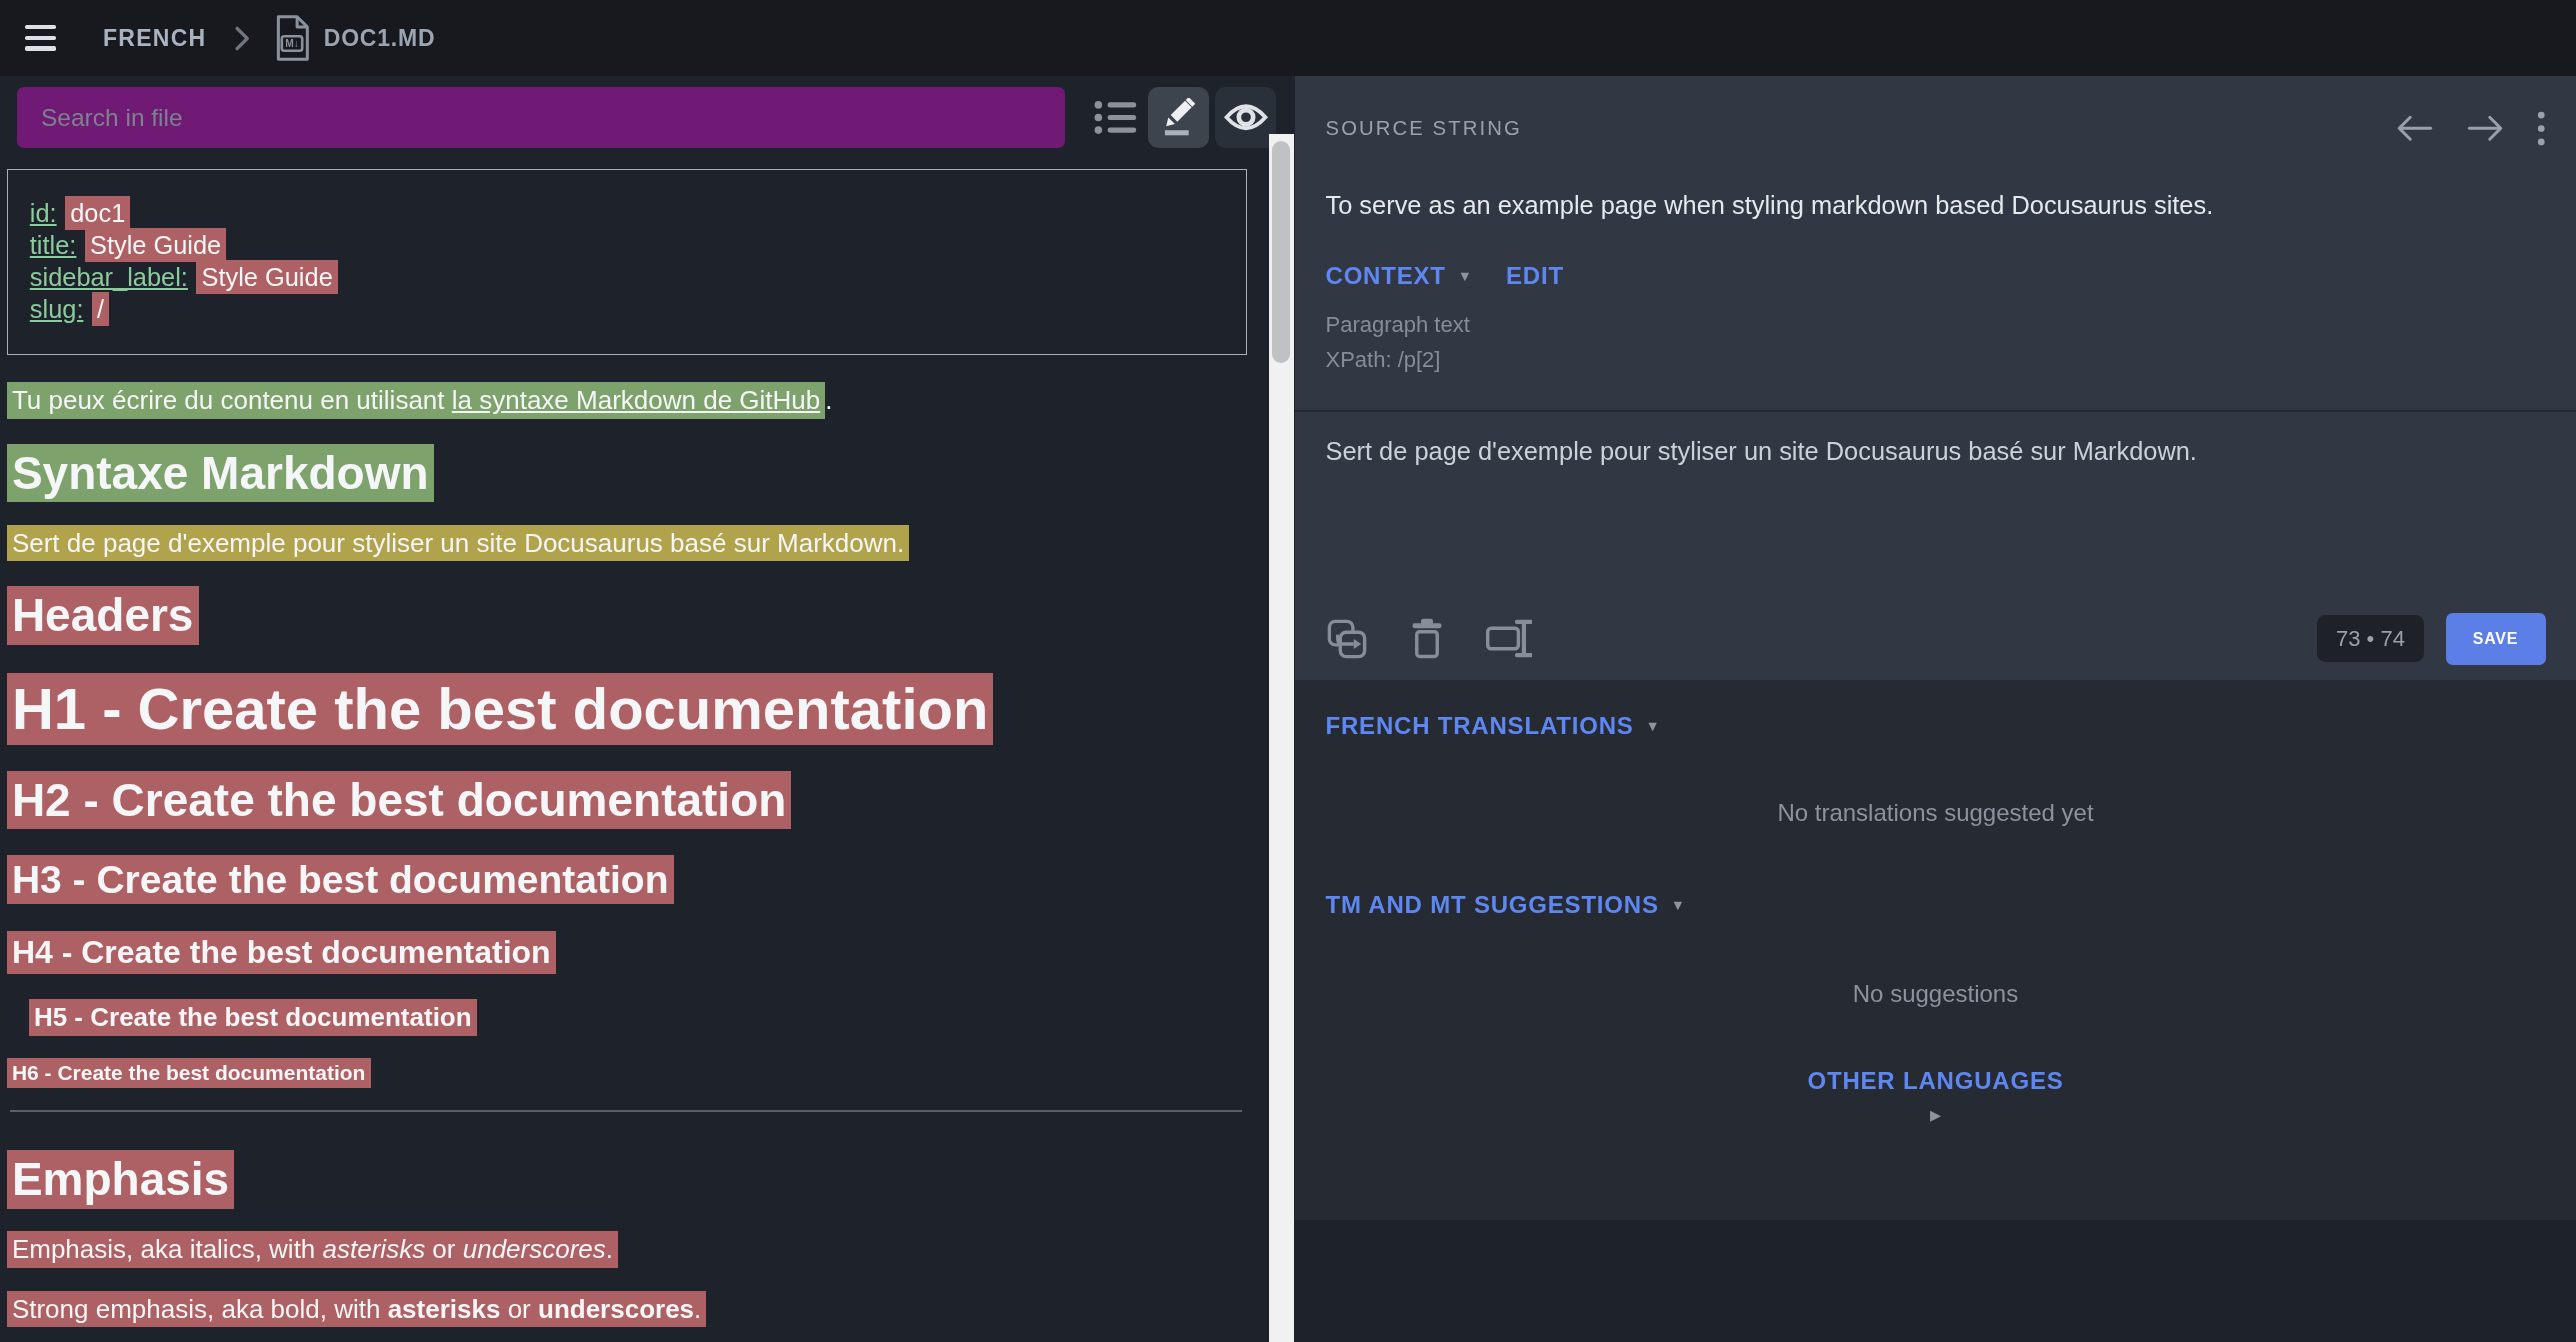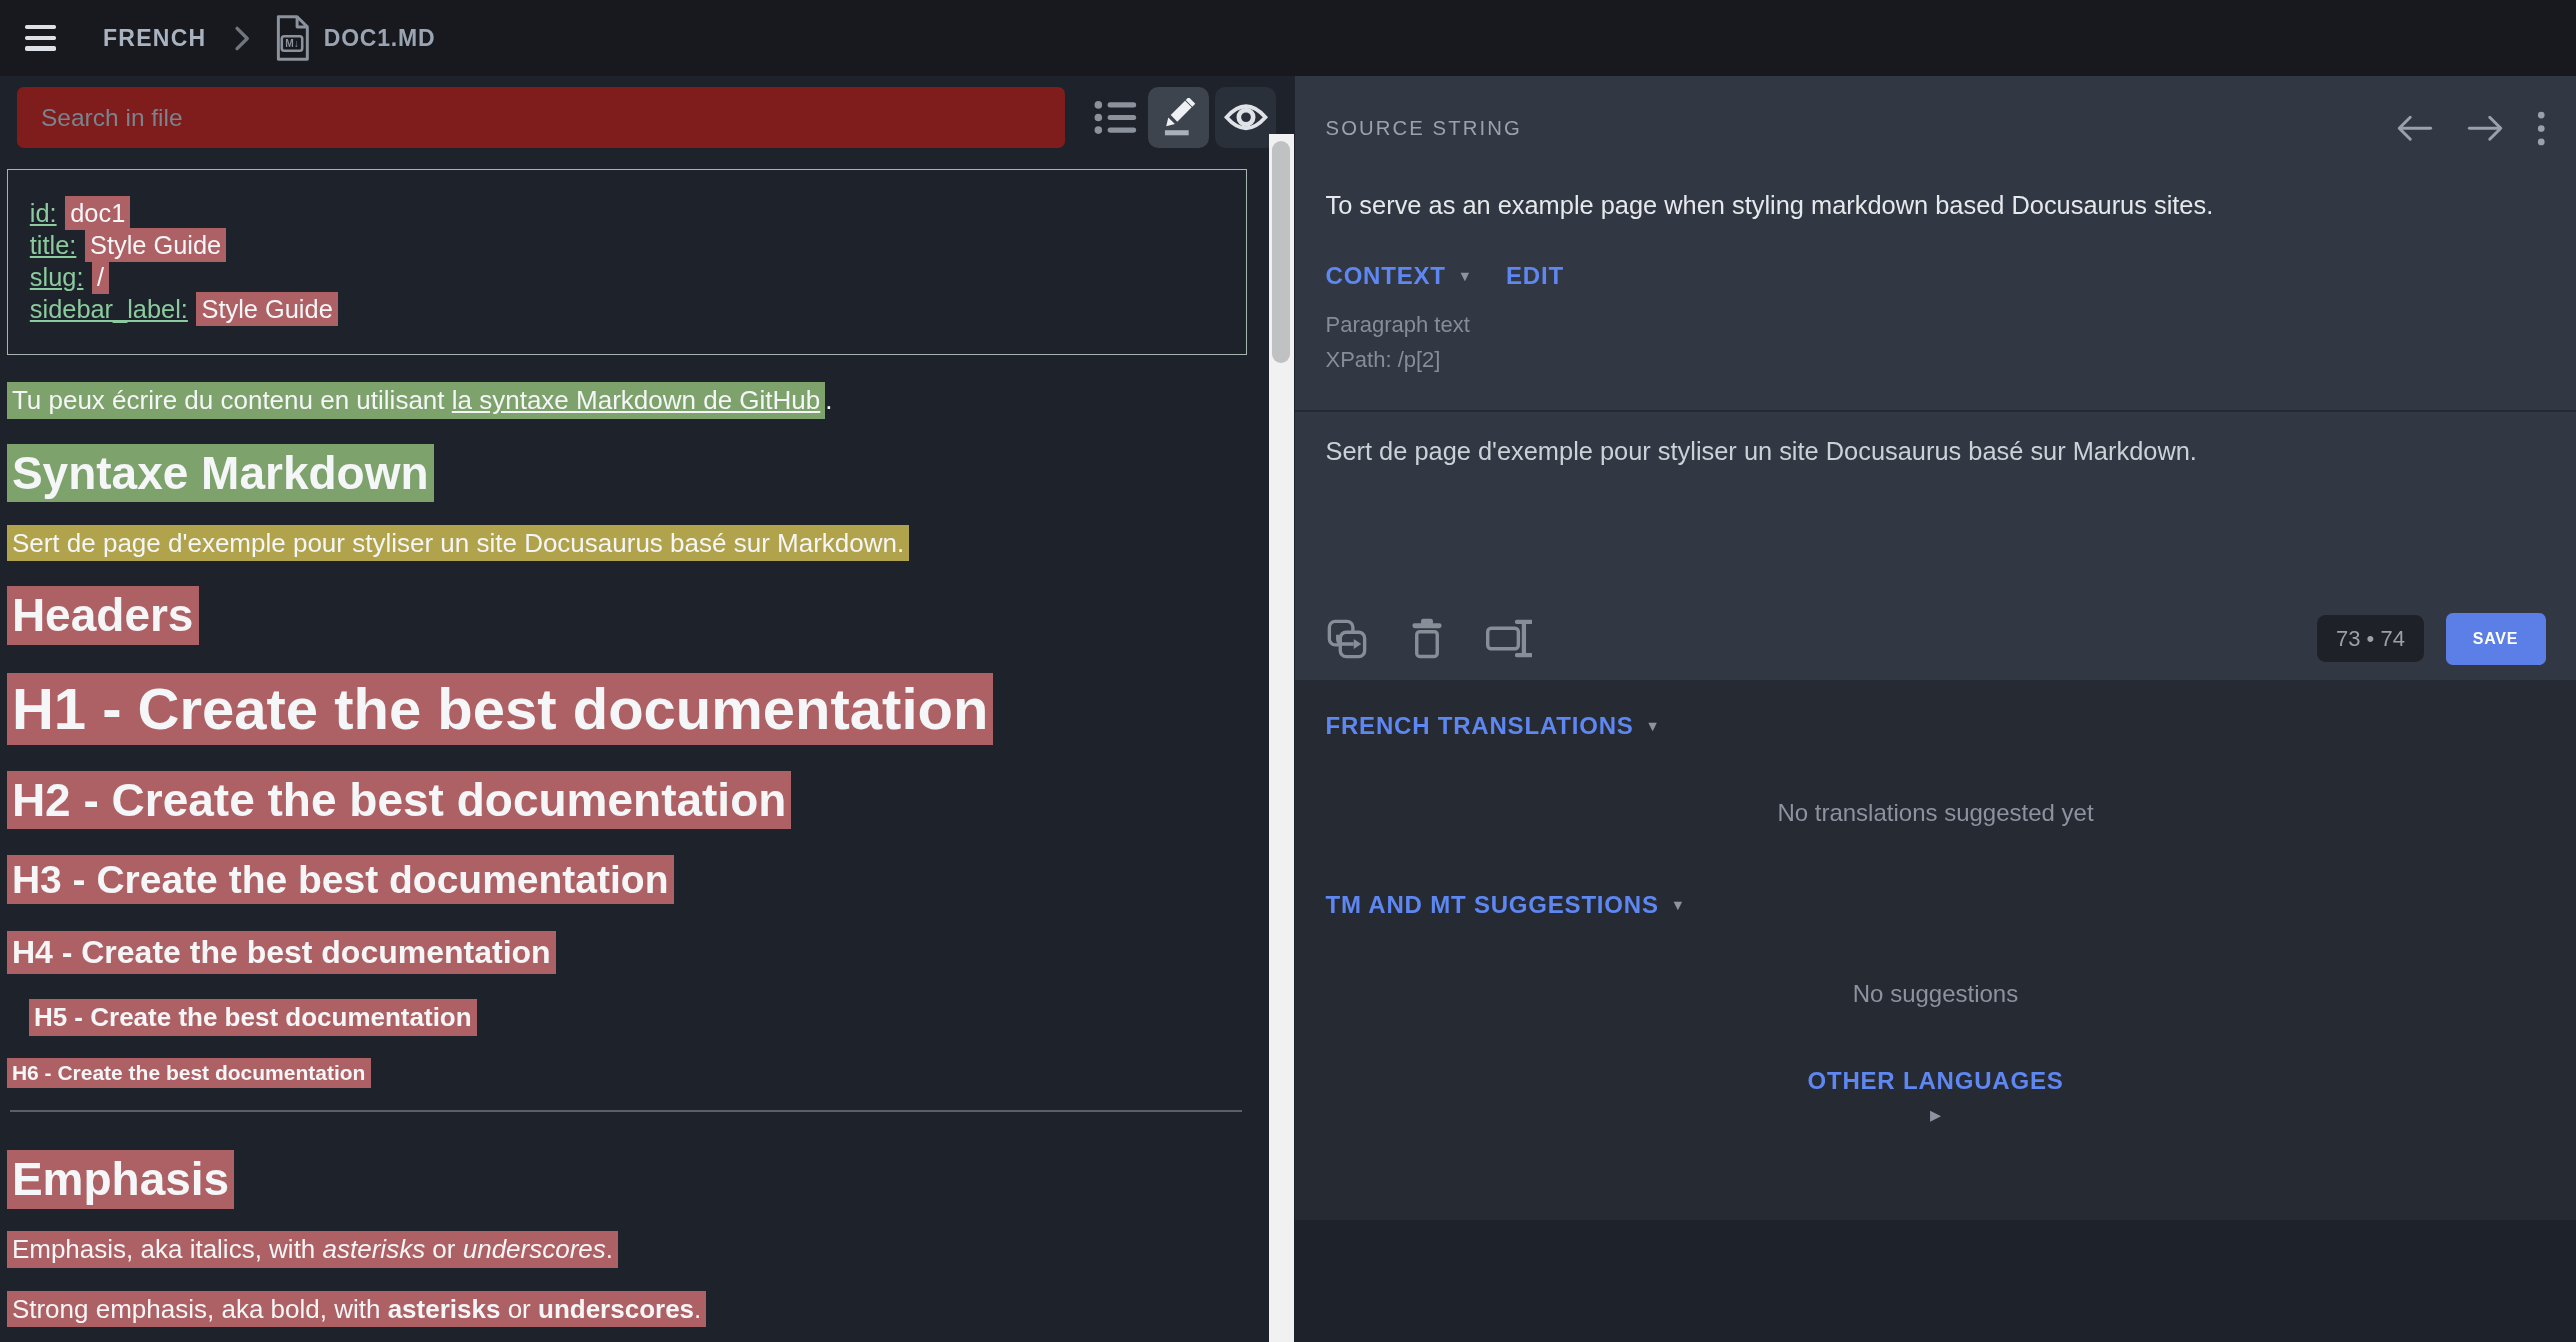--- a/index.html
+++ b/index.html
@@ -14,21 +14,21 @@
                justify-content:space-between; cursor:pointer; }
   .hamburger i { display:block; height:4.2px; background:#dde1e7; border-radius:1.7px; }
   .crumb-project { margin-left:47px; color:#a9b2bf; font-size:23px; font-weight:bold; letter-spacing:1.3px; cursor:pointer; }
   .crumb-sep { margin:0 22px 0 25.4px; display:flex; align-items:center; }
   .file-chip { display:flex; align-items:center; gap:13.5px; cursor:pointer; }
   .crumb-file { color:#9aa4b2; font-size:23px; font-weight:bold; letter-spacing:0.8px; }
 
   
   .left-panel { position:absolute; left:0; top:76px; width:1269px; height:1266px; background:#1e222a; }
   .left-toolbar { position:absolute; left:0; top:11px; width:100%; height:61px; display:flex; align-items:center; }
-  .search-input { position:absolute; left:17px; top:0; width:1048px; height:61px; background:#7f1d1d;
+  .search-input { position:absolute; left:17px; top:0; width:1048px; height:61px; background:#701a75;
                   border:none; border-radius:6.8px; color:#cfd4da; font-size:24.5px; padding:0 24px;
                   font-family:"Liberation Sans", sans-serif; outline:none; }
   .search-input::placeholder { color:#7b838e; }
   .tool-ic { position:absolute; top:0; width:61px; height:61px; display:flex; align-items:center;
              justify-content:center; border-radius:10.2px; cursor:pointer; }
   .ic-list { left:1085px; }
   .ic-pencil { left:1148px; background:#3d444e; }
   .ic-eye { left:1215px; background:#2a3039; }
 
   .doc { position:absolute; left:0; top:81px; width:100%; padding:0 17px 0 6.8px; color:#f3f4f5; }
@@ -164,24 +164,24 @@
 
     <div class="doc">
       <div class="fm-box">
         <div class="fm-line">
           <span class="fm-key">id:</span><span class="hl hl-red fm-val">doc1</span>
         </div>
         <div class="fm-line">
           <span class="fm-key">title:</span><span class="hl hl-red fm-val">Style Guide</span>
         </div>
         <div class="fm-line">
-          <span class="fm-key">slug:</span><span class="hl hl-red fm-val">/</span>
+          <span class="fm-key">sidebar_label:</span><span class="hl hl-red fm-val">Style Guide</span>
         </div>
         <div class="fm-line">
-          <span class="fm-key">sidebar_label:</span><span class="hl hl-red fm-val">Style Guide</span>
+          <span class="fm-key">slug:</span><span class="hl hl-red fm-val">/</span>
         </div>
       </div>
 
       <div class="p"><span class="hl hl-green"><span>Tu peux écrire du contenu en utilisant </span><a class="mdlink">la syntaxe Markdown de GitHub</a></span><span>.</span></div>
 
       <div class="h2x"><span class="hl hl-green">Syntaxe Markdown</span></div>
 
       <div class="p"><span class="hl hl-olive">Sert de page d'exemple pour styliser un site Docusaurus basé sur Markdown.</span></div>
 
       <div class="h2x"><span class="hl hl-red">Headers</span></div>

